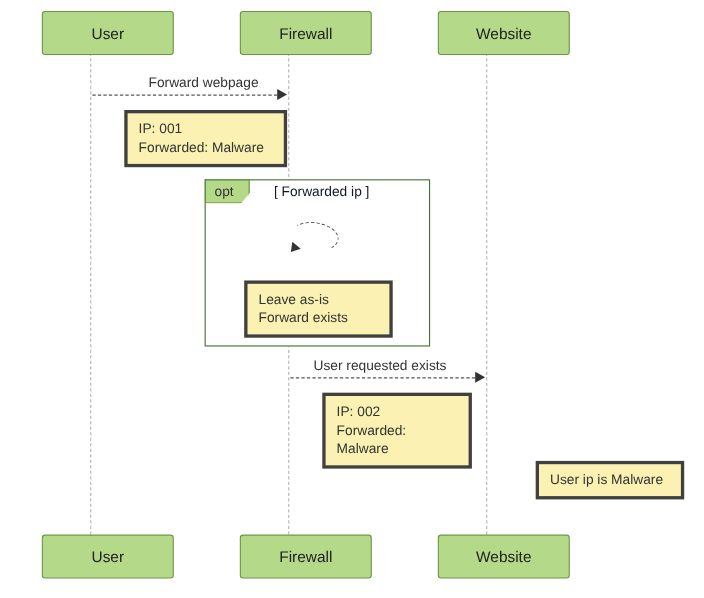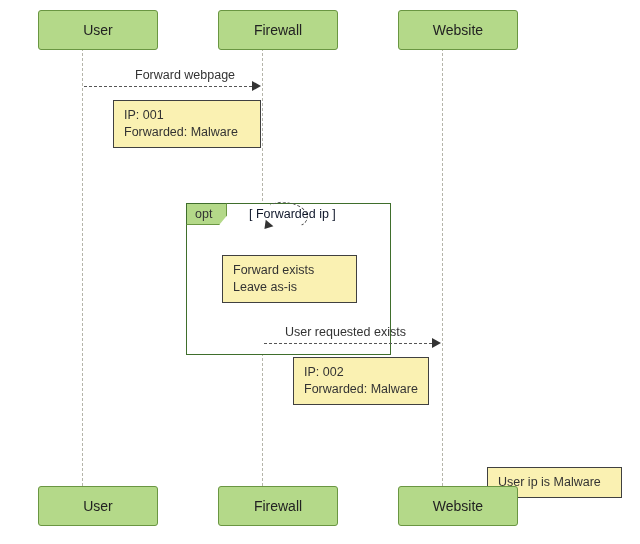--- a/index.html
+++ b/index.html
@@ -52,33 +52,32 @@
     position: absolute;
     width: 0;
     height: 0;
     border-top: 5px solid transparent;
     border-bottom: 5px solid transparent;
     border-left: 9px solid #333;
   }
   .note {
     position: absolute;
     background: #faf1b2;
-    border: 1px solid #404040;
+    border: 3px solid #404040;
     box-sizing: border-box;
     padding: 6px 10px;
     font-size: 12.5px;
     line-height: 1.35;
     color: #333;
   }
   .opt-frame {
     position: absolute;
     border: 1.5px solid #3f6e2c;
     box-sizing: border-box;
     background: #fff;
-    margin-top: 40px;
   }
   .opt-tab {
     position: absolute;
     top: -1px;
     left: -1px;
     padding: 3px 14px 3px 8px;
     background: #b4d989;
     border: 1.5px solid #6a9642;
     border-top: 1.5px solid #3f6e2c;
     border-left: 1.5px solid #3f6e2c;
@@ -144,34 +143,34 @@
 
   <div class="opt-frame" style="left:186px; top:163px; width:205px; height:152px;">
     <div class="opt-tab"><span>opt</span></div>
     <div class="opt-guard">[ Forwarded ip ]</div>
   </div>
 
   <div class="self-loop" style="left:264px; top:202px;"></div>
   <div class="self-loop-head" style="left:262px; top:222px;"></div>
 
   <div class="note" style="left:222px; top:255px; width:135px;">
+    <div>Leave as-is</div>
     <div>Forward exists</div>
-    <div>Leave as-is</div>
   </div>
 
   <div class="msg-label" style="left:285px; top:325px;">User requested exists</div>
   <div class="dashed-arrow" style="left:264px; top:343px; width:168px;"></div>
   <div class="arrow-head-r" style="left:432px; top:338px;"></div>
 
   <div class="note" style="left:293px; top:357px; width:136px;">
     <div>IP: 002</div>
     <div>Forwarded: Malware</div>
   </div>
 
-  <div class="note" style="left:487px; top:419px; width:135px;margin-top:48px;">
+  <div class="note" style="left:487px; top:419px; width:135px;">
     <div>User ip is Malware</div>
   </div>
 
   <div class="actor" style="left:22px;  top:486px;">
       <span>User</span>
     </div>
   <div class="actor" style="left:202px; top:486px;">
       <span>Firewall</span>
     </div>
   <div class="actor" style="left:382px; top:486px;">

